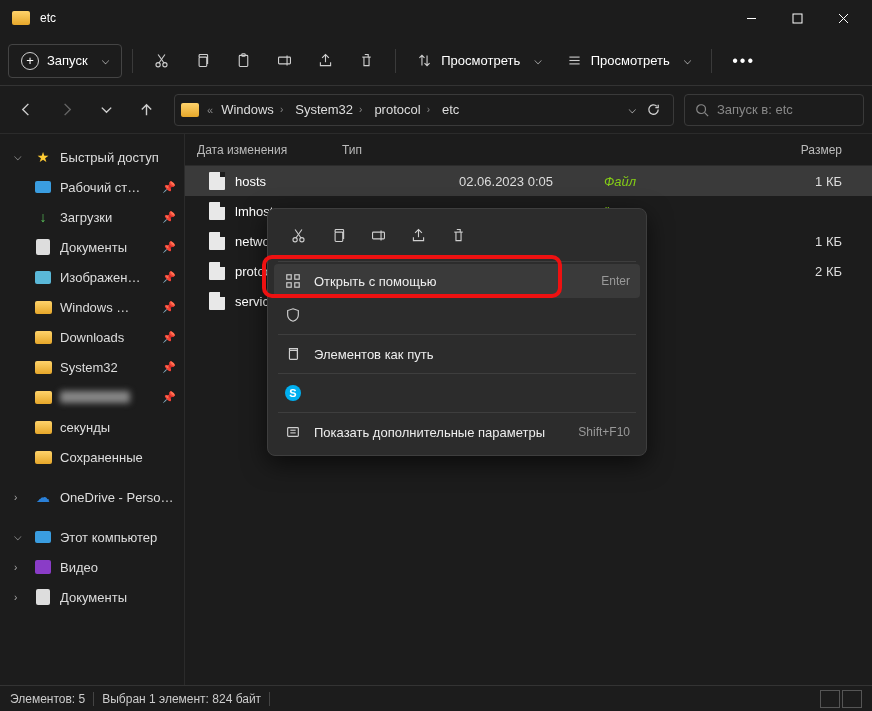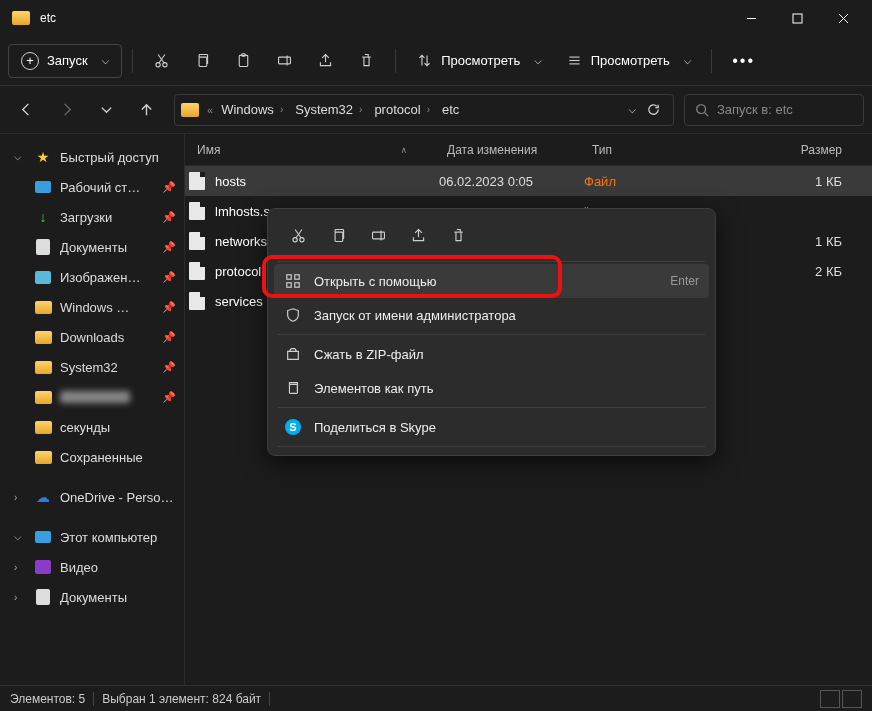--- a/index.html
+++ b/index.html
@@ -49,30 +49,30 @@
 .vid { width: 16px; height: 14px; background: #8a3cc7; border-radius: 2px; }
 .blur { filter: blur(3px); background: #888; width: 70px; height: 12px; border-radius: 2px; }
 
 .content { flex: 1; position: relative; }
 .cols { height: 32px; display: flex; align-items: center; border-bottom: 1px solid #2b2b2b; padding-left: 12px; color: #bbb; font-size: 12px; }
 .col-name { width: 250px; display: flex; align-items: center; gap: 60px; }
 .col-name .sort { font-size: 9px; color: #888; margin-left: auto; margin-right: 40px; }
 .col-date { width: 145px; }
 .col-type { width: 110px; }
 .col-size { flex: 1; text-align: right; padding-right: 30px; }
-.frow { height: 30px; display: flex; align-items: center; padding-left: 4px; font-size: 13px; }
+.frow { height: 30px; display: flex; align-items: center; padding-left: 24px; font-size: 13px; }
 .frow.sel { background: #3a3a3a; }
 .frow .fico { width: 16px; height: 18px; background: #e8e8e8; border-radius: 1px; margin-right: 10px; position: relative; }
 .frow .fico::after { content:""; position:absolute; top:0; right:0; width:5px; height:5px; background:#1c1c1c; }
 .frow .fname { width: 224px; }
 .frow .fdate { width: 145px; color: #ddd; }
-.frow .ftype { width: 110px; color: #f97316; }
+.frow .ftype { width: 110px; color: #84cc16; font-style: italic; }
 .frow .fsize { flex: 1; text-align: right; padding-right: 30px; color: #ddd; }
 
-.ctxmenu { position: absolute; left: 267px; top: 208px; width: 449px; background: #2c2c2c; border: 1px solid #3e3e3e; border-radius: 8px; box-shadow: 0 8px 24px rgba(0,0,0,0.6); padding: 6px; z-index: 10; }
+.ctxmenu { position: absolute; left: 267px; top: 208px; width: 380px; background: #2c2c2c; border: 1px solid #3e3e3e; border-radius: 8px; box-shadow: 0 8px 24px rgba(0,0,0,0.6); padding: 6px; z-index: 10; }
 .ctx-icons { display: flex; gap: 4px; padding: 4px 6px 8px 6px; }
 .ctx-ibtn { width: 36px; height: 32px; display: flex; align-items: center; justify-content: center; border-radius: 4px; }
 .ctx-ibtn svg { width: 17px; height: 17px; stroke: #cfcfcf; stroke-width: 1.3; fill: none; }
 .ctx-sep { height: 1px; background: #3e3e3e; margin: 2px 4px; }
 .ctx-item { height: 34px; display: flex; align-items: center; padding: 0 10px; gap: 12px; border-radius: 4px; color: #eee; }
 .ctx-item .cico { width: 18px; height: 18px; display: flex; align-items: center; justify-content: center; }
 .ctx-item .cico svg { width: 16px; height: 16px; stroke: #cfcfcf; stroke-width: 1.3; fill: none; }
 .ctx-item .clabel { flex: 1; }
 .ctx-item .cshort { color: #999; font-size: 12px; }
 .skype { width: 16px; height: 16px; background: #00aff0; border-radius: 50%; display: flex; align-items: center; justify-content: center; color: #fff; font-size: 11px; font-weight: bold; }
@@ -344,32 +344,28 @@
         <span class="exp">›</span>
         <span class="ico">
           <span class="doc"></span>
         </span>
         <span>Документы</span>
       </div>
   </div>
 
   <div class="content">
     <div class="cols">
-      <div class="col-name">
-          <span>Имя</span>
-          <span class="sort">∧</span>
-        </div>
       <div class="col-date">Дата изменения</div>
       <div class="col-type">Тип</div>
       <div class="col-size">Размер</div>
     </div>
     <div class="frow sel">
       <div class="fico"></div>
       <div class="fname">hosts</div>
-      <div class="fdate">06.02.2023 0:05</div>
+      <div class="fdate">02.06.2023 0:05</div>
       <div class="ftype">Файл</div>
       <div class="fsize">1 КБ</div>
     </div>
     <div class="frow">
       <div class="fico"></div>
       <div class="fname">lmhosts.s</div>
       <div class="fdate"></div>
       <div class="ftype">"</div>
     </div>
     <div class="frow">
@@ -444,49 +440,49 @@
       </span>
     <span class="clabel">Открыть с помощью</span>
     <span class="cshort">Enter</span>
   </div>
   <div class="ctx-item">
     <span class="cico">
         <svg viewBox="0 0 18 18">
           <path d="M9 2 l6 2 v5 c0 4 -3 6 -6 7 c-3-1 -6-3 -6-7 V4 z"></path>
         </svg>
       </span>
-    <span class="clabel">Запуск от имени администратора</span>
   </div>
   <div class="ctx-sep"></div>
-  <div class="ctx-item">
-    <span class="cico">
-        <svg viewBox="0 0 18 18">
-          <path d="M3 6 h12 v9 H3 z"></path>
-          <path d="M5 6 l2-3 h4 l2 3"></path>
-        </svg>
-      </span>
-    <span class="clabel">Сжать в ZIP-файл</span>
-  </div>
   <div class="ctx-item">
     <span class="cico">
         <svg viewBox="0 0 18 18">
           <rect x="5" y="5" width="9" height="10" rx="1"></rect>
           <path d="M5 5 V3 h9 v10"></path>
         </svg>
       </span>
     <span class="clabel">Элементов как путь</span>
   </div>
   <div class="ctx-sep"></div>
   <div class="ctx-item">
     <span class="cico">
         <span class="skype">S</span>
       </span>
-    <span class="clabel">Поделиться в Skype</span>
   </div>
   <div class="ctx-sep"></div>
+  <div class="ctx-item">
+    <span class="cico">
+        <svg viewBox="0 0 18 18">
+          <rect x="3" y="4" width="12" height="10" rx="1"></rect>
+          <line x1="6" y1="7" x2="12" y2="7"></line>
+          <line x1="6" y1="10" x2="12" y2="10"></line>
+        </svg>
+      </span>
+    <span class="clabel">Показать дополнительные параметры</span>
+    <span class="cshort">Shift+F10</span>
+  </div>
 </div>
 
 <div class="highlight"></div>
 
 <div class="status">
   <span>Элементов: 5</span>
   <span class="ssep"></span>
   <span>Выбран 1 элемент: 824 байт</span>
   <span class="ssep"></span>
   <div class="vbtns">

